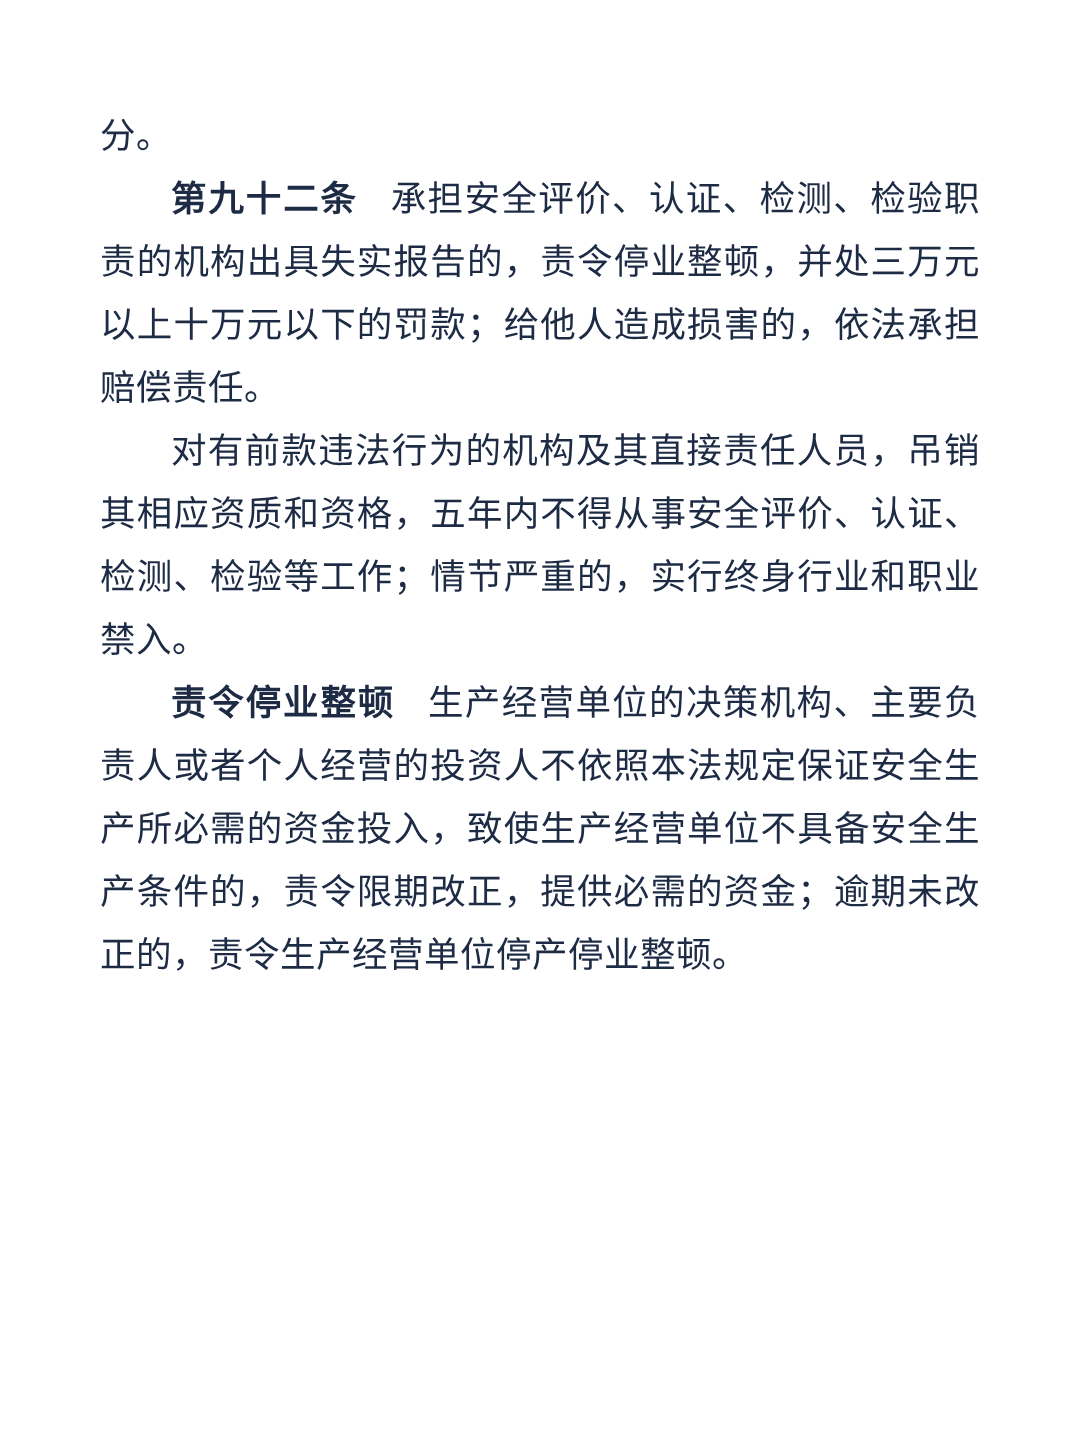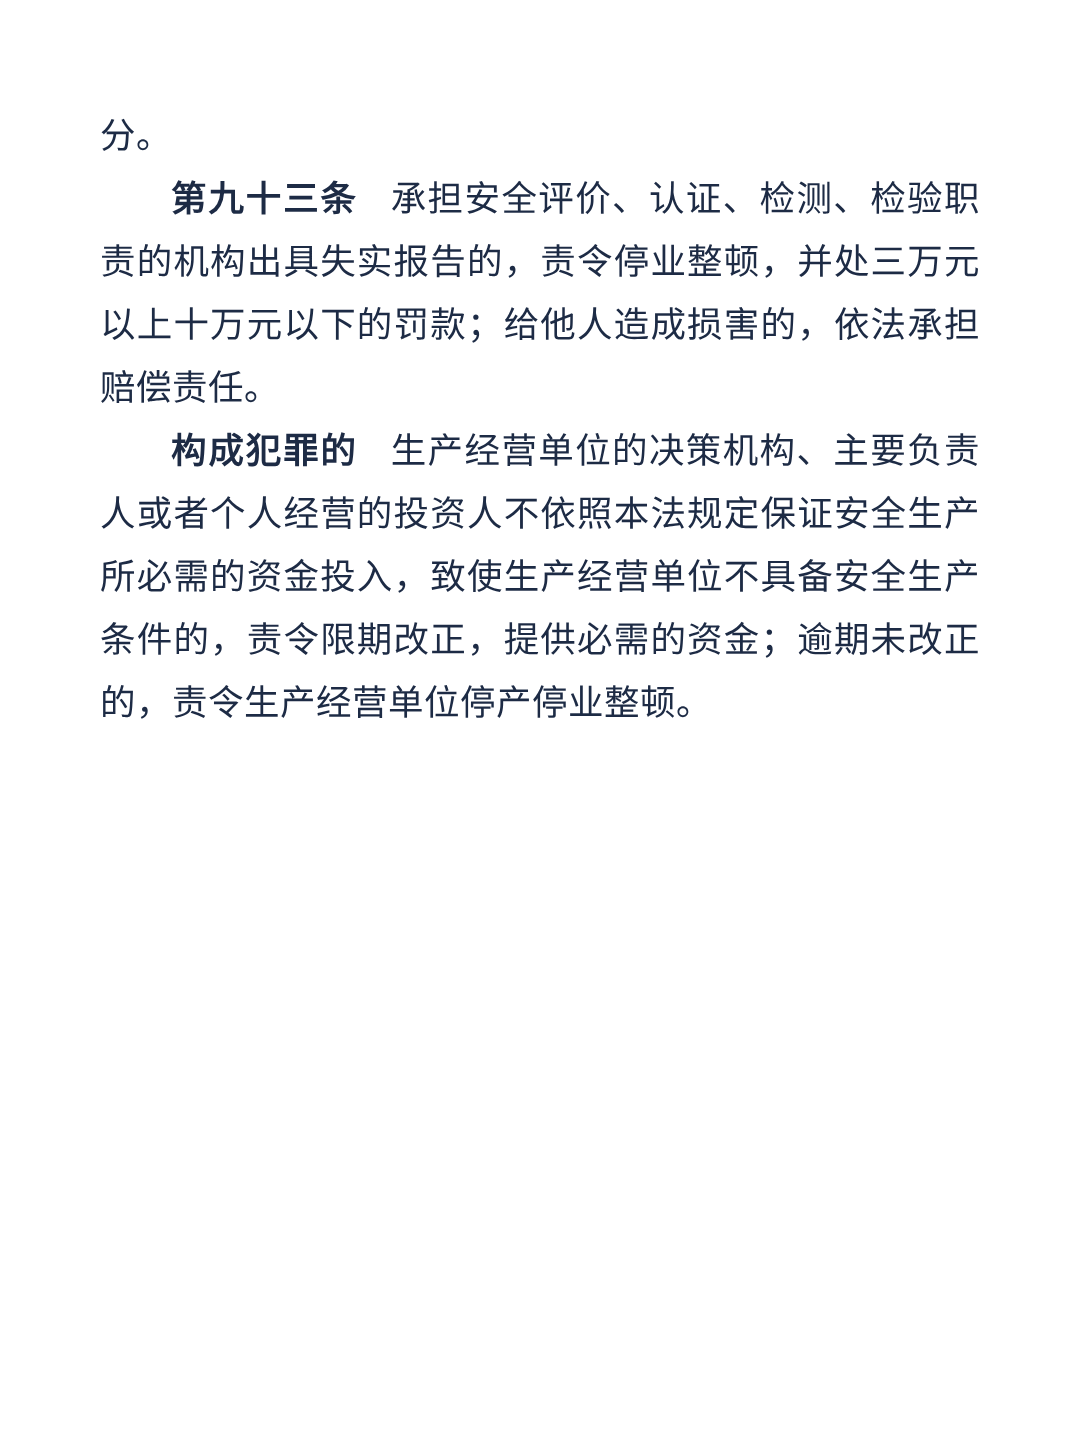--- a/index.html
+++ b/index.html
@@ -52,23 +52,26 @@
 <body>
 
 <div class="page">
   <div class="doc-body">
 
     <p class="para cont">
       <span>分。</span>
     </p>
 
     <p class="para indent">
-      <span class="art-label">第九十三条</span><span class="art-gap"></span><span>承担安全评价、认证、检测、检验职责的机构出具失实报告的，责令停业整顿，并处三万元以上十万元以下的罚款；给他人造成损害的，依法承担赔偿责任。</span>
+      <span class="art-label">第九十二条</span><span class="art-gap"></span><span>承担安全评价、认证、检测、检验职责的机构出具失实报告的，责令停业整顿，并处三万元以上十万元以下的罚款；给他人造成损害的，依法承担赔偿责任。</span>
     </p>
 
 
+    <p class="para indent">
+      <span>对有前款违法行为的机构及其直接责任人员，吊销其相应资质和资格，五年内不得从事安全评价、认证、检测、检验等工作；情节严重的，实行终身行业和职业禁入。</span>
+    </p>
 
     <p class="para indent">
-      <span class="art-label">构成犯罪的</span><span class="art-gap"></span><span>生产经营单位的决策机构、主要负责人或者个人经营的投资人不依照本法规定保证安全生产所必需的资金投入，致使生产经营单位不具备安全生产条件的，责令限期改正，提供必需的资金；逾期未改正的，责令生产经营单位停产停业整顿。</span>
+      <span class="art-label">责令停业整顿</span><span class="art-gap"></span><span>生产经营单位的决策机构、主要负责人或者个人经营的投资人不依照本法规定保证安全生产所必需的资金投入，致使生产经营单位不具备安全生产条件的，责令限期改正，提供必需的资金；逾期未改正的，责令生产经营单位停产停业整顿。</span>
     </p>
 
   </div>
 </div>
 
 </body></html>

